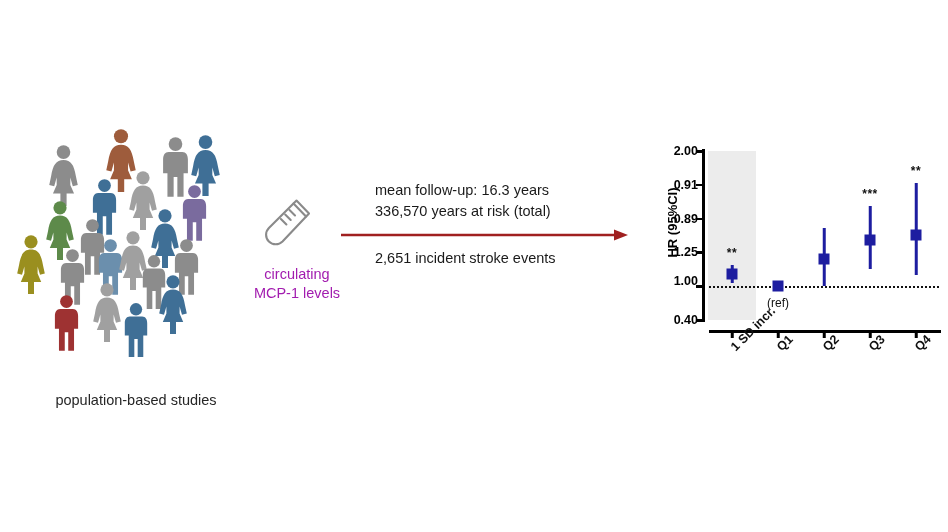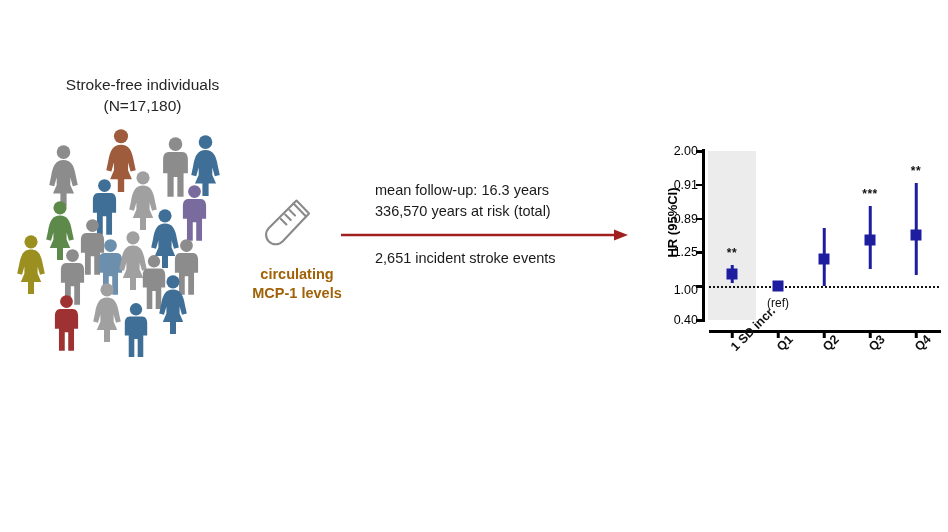--- a/index.html
+++ b/index.html
@@ -54,22 +54,22 @@
     position: absolute;
     left: 262px; top: 196px;
   }
   #tube-label {
     position: absolute;
     left: 233px; top: 265px;
     width: 128px;
     text-align: center;
     font-size: 14.5px;
     line-height: 19px;
-    font-weight: bold;
-    color: #a16207;
+    font-weight: normal;
+    color: #a21caf;
     white-space: pre-line;
   }
   #arrow-wrap {
     position: absolute;
     left: 340px; top: 228px;
   }
   #followup-text {
     position: absolute;
     left: 375px; top: 180px;
     font-size: 14.5px;
@@ -109,21 +109,21 @@
     font-weight: bold;
     color: #000;
     transform: rotate(-90deg);
   }
   .y-tick-label {
     position: absolute;
     right: 0;
     width: 42px;
     text-align: right;
     font-size: 12.5px;
-    font-weight: normal;
+    font-weight: bold;
     color: #000;
     transform: translateY(-50%);
   }
   #y-ticks-holder {
     position: absolute;
     left: 10px; top: 0;
     width: 48px; height: 532px;
   }
   #plot-area {
     position: absolute;
@@ -216,22 +216,20 @@
     gap: 14px;
     justify-content: center;
   }
   .pval-item { white-space: nowrap; }
   .pval-item i { font-style: italic; }
 </style>
 </head>
 <body>
 
 <div id="left-panel">
-  <div id="cohort-title">Stroke-free individuals
-(N=17,180)</div>
   <div id="people-cluster">
       <div class="person" style="left: 48px; top: 18px;"><svg width="31" height="62" viewBox="0 0 50 100" preserveAspectRatio="none">
           <g fill="#8c8c8c">
             <circle cx="25" cy="13" r="11"></circle>
             <path d="M25 26 C13 26 8 34 5 52 L2 66 L10 68 L14 54 L14 66 L8 80 L20 80 L20 100 L30 100 L30 80 L42 80 L36 66 L36 54 L40 68 L48 66 L45 52 C42 34 37 26 25 26 Z"></path>
           </g>
         </svg></div>
       <div class="person" style="left: 105px; top: 2px;"><svg width="32" height="64" viewBox="0 0 50 100" preserveAspectRatio="none">
           <g fill="#9e5c3c">
             <circle cx="25" cy="13" r="11"></circle>
@@ -340,20 +338,21 @@
             <path d="M14 26 L36 26 C42 26 45 31 45 38 L45 60 L38 60 L38 48 L38 98 L28 98 L28 66 L22 66 L22 98 L12 98 L12 48 L12 60 L5 60 L5 38 C5 31 8 26 14 26 Z"></path>
           </g>
         </svg></div>
       <div class="person" style="left: 158px; top: 148px;"><svg width="30" height="60" viewBox="0 0 50 100" preserveAspectRatio="none">
           <g fill="#3f6f96">
             <circle cx="25" cy="13" r="11"></circle>
             <path d="M25 26 C13 26 8 34 5 52 L2 66 L10 68 L14 54 L14 66 L8 80 L20 80 L20 100 L30 100 L30 80 L42 80 L36 66 L36 54 L40 68 L48 66 L45 52 C42 34 37 26 25 26 Z"></path>
           </g>
         </svg></div>
     </div>
+  <div id="studies-caption">population-based studies</div>
 </div>
 
 <div id="tube-icon">
   <svg width="52" height="58" viewBox="0 0 52 58">
     <g stroke="#8a8a8a" stroke-width="2.1" fill="none" stroke-linecap="round" stroke-linejoin="round">
       <path d="M34.5 4.5 L47 17.5 L20.5 45.5 a9.6 9.6 0 0 1 -13.6 -13.6 Z"></path>
       <line x1="31.5" y1="7.6" x2="44" y2="20.5"></line>
       <line x1="27.5" y1="14.0" x2="33.0" y2="19.4"></line>
       <line x1="23.2" y1="18.5" x2="28.7" y2="23.9"></line>
       <line x1="18.9" y1="23.0" x2="24.4" y2="28.4"></line>
@@ -370,21 +369,21 @@
   </svg>
 </div>
 <div id="followup-text">mean follow-up: 16.3 years
 336,570 years at risk (total)</div>
 <div id="events-text">2,651 incident stroke events</div>
 
 <div id="chart-panel">
   <div id="y-axis-label">HR (95%CI)</div>
   <div id="y-ticks-holder">
       <div class="y-tick-label" style="top: 320px;">0.40</div>
-      <div class="y-tick-label" style="top: 290px;">1.00</div>
+      <div class="y-tick-label" style="top: 281px;">1.00</div>
       <div class="y-tick-label" style="top: 252.4px;">1.25</div>
       <div class="y-tick-label" style="top: 218.6px;">0.89</div>
       <div class="y-tick-label" style="top: 184.8px;">0.91</div>
       <div class="y-tick-label" style="top: 151px;">2.00</div>
     </div>
   <div id="y-axis-spine"></div>
   <div id="x-axis-spine"></div>
   <div id="plot-area">
     <div id="shade-band" style="left: -0.92px; width: 47.84px;"></div>
     <div id="ref-line" style="top: 135.2px;"></div>

